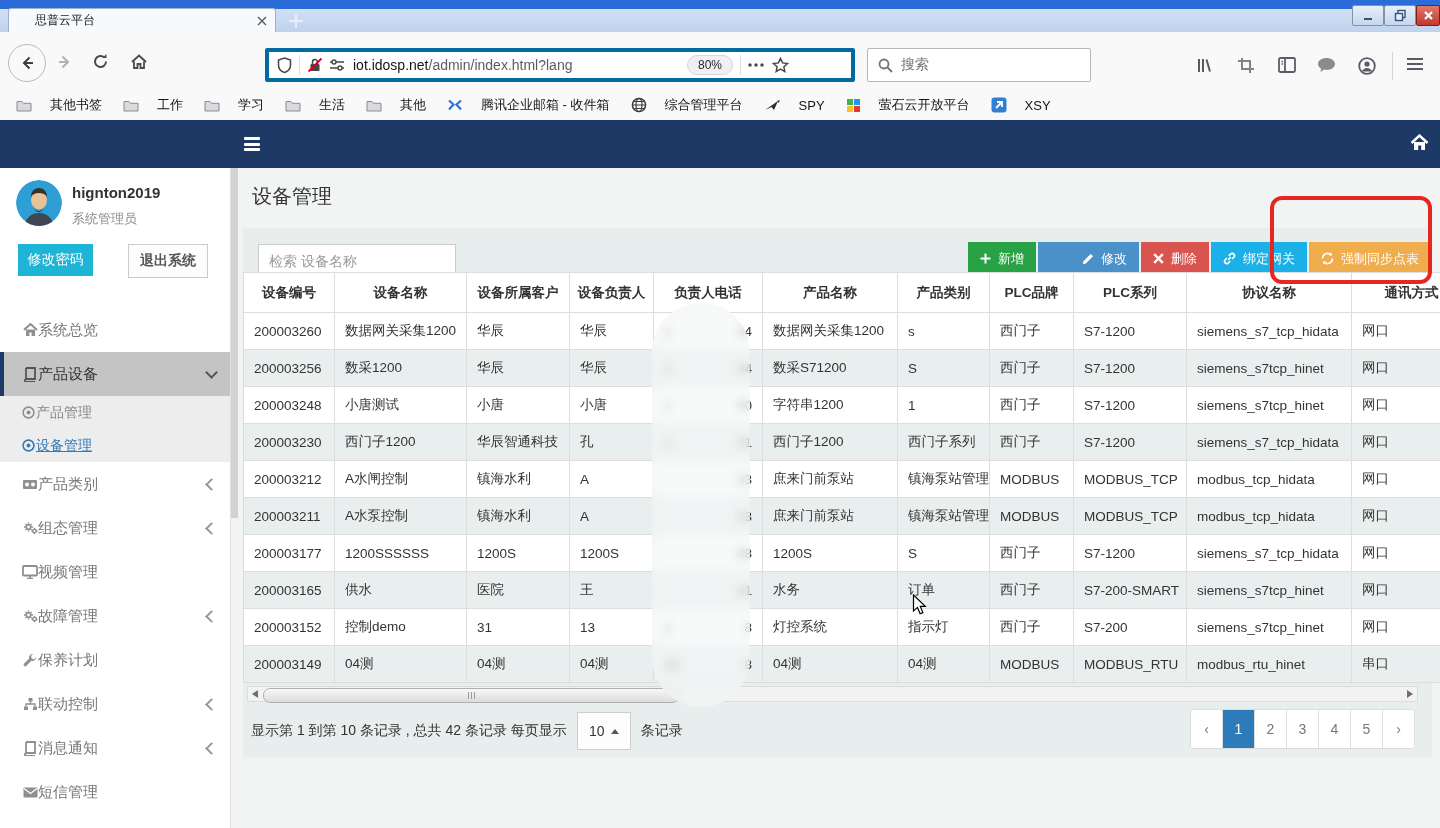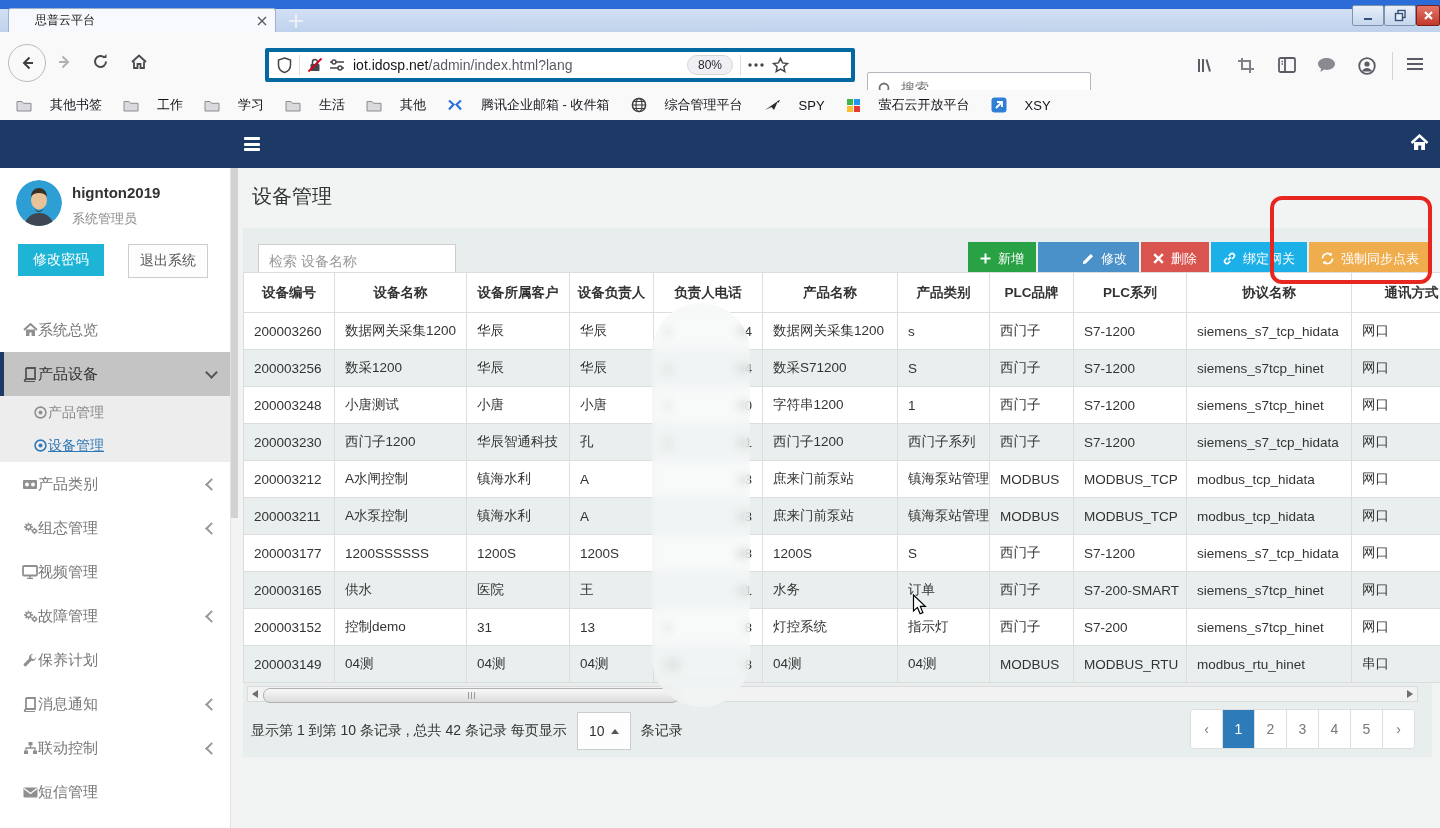--- a/index.html
+++ b/index.html
@@ -31,21 +31,21 @@
   #urlbar{left:265px;top:48px;width:590px;height:34px;background:#fff;border:4px solid #0369a1;
     border-radius:2px;display:flex;align-items:center;box-sizing:border-box;padding:0 8px;}
   .url-div{width:1px;height:20px;background:#dcdce1;margin:0 7px;}
   #url-text{font-size:14px;white-space:nowrap;position:relative;overflow:hidden;width:330px;}
   #url-host{color:#15141a;} #url-path{color:#5b5b66;}
   #url-fade{position:absolute;right:0;top:0;width:60px;height:100%;
     background:linear-gradient(90deg,rgba(255,255,255,0),#fff);}
   #zoom-pill{font-size:12px;color:#2a2a2e;background:#f0f0f4;border:1px solid #d7d7db;
     border-radius:10px;padding:2px 10px;margin-left:4px;}
   #searchbar{left:867px;top:48px;width:224px;height:34px;background:#fff;border:1px solid #b6b6bf;
-    border-radius:2px;display:flex;align-items:center;box-sizing:border-box;padding:0 10px;gap:8px;margin-top:24px;}
+    border-radius:2px;display:flex;align-items:center;box-sizing:border-box;padding:0 10px;gap:8px;}
   #search-ph{font-size:14px;color:#737373;}
   .tb-right{top:57px;color:#5b5b66;}
   #tb-divider{left:1392px;top:52px;width:1px;height:28px;background:#d4d4d8;}
 
   
   #bookbar{left:0;top:90px;width:1440px;height:30px;background:#f9f9fa;
     display:flex;align-items:center;padding-left:16px;gap:21px;box-sizing:border-box;}
   .bm{display:flex;align-items:center;gap:18px;font-size:13px;color:#15141a;white-space:nowrap;}
 
   
@@ -55,32 +55,32 @@
   #nav-home{left:1410px;top:134px;color:#fff;}
 
   
   #sidebar{left:0;top:168px;width:230px;height:660px;background:#fff;overflow:hidden;}
   #sidebar-sb{left:230px;top:168px;width:8px;height:660px;background:#f3f3f3;border-left:1px solid #e2e2e2;}
   #sidebar-sb-thumb{left:231px;top:168px;width:7px;height:350px;background:#d2d2d2;}
   #user-panel{height:140px;position:relative;}
   #avatar{position:absolute;left:16px;top:12px;width:46px;height:46px;border-radius:50%;overflow:hidden;}
   #user-name{position:absolute;left:72px;top:16px;font-size:15px;font-weight:bold;color:#333;}
   #user-role{position:absolute;left:72px;top:42px;font-size:13px;color:#8a8a8a;}
-  #btn-changepwd{position:absolute;left:18px;top:76px;width:86px;height:32px;background:#1db4d6;
+  #btn-changepwd{position:absolute;left:18px;top:76px;width:75px;height:32px;background:#1db4d6;
     color:#fff;font-size:14px;border:none;display:flex;align-items:center;justify-content:center;}
   #btn-logout{position:absolute;left:128px;top:76px;width:78px;height:32px;background:#fdfdfd;
-    color:#555;font-size:14px;border:1px solid #ccc;display:flex;align-items:center;justify-content:center;}
+    color:#555;font-size:14px;border:1px solid #ccc;display:flex;align-items:center;justify-content:center;font-weight:bold;}
   .menu-item{height:44px;display:flex;align-items:center;padding:0 14px 0 22px;
     font-size:15px;color:#777;position:relative;box-sizing:border-box;}
   .menu-item .mi-icon{color:#8f8f8f;width:16px;display:flex;justify-content:center;}
   .menu-item .mi-label{flex:1;}
   .menu-item.active-parent{background:#c4c4c4;border-left:4px solid #1d3a66;padding-left:18px;color:#333;}
   .menu-item.active-parent .mi-icon{color:#555;}
   .submenu{background:#ededed;}
-  .submenu .menu-item{height:33px;padding-left:32px;background:#ededed;font-size:14px;color:#888;}
+  .submenu .menu-item{height:33px;padding-left:20px;background:#ededed;font-size:14px;color:#888;}
   .submenu .menu-item.active-sub .mi-label{color:#337ab7;text-decoration:underline;}
   .submenu .menu-item.active-sub .mi-icon{color:#337ab7;}
   .chev{width:7px;height:7px;border-left:2px solid #999;border-bottom:2px solid #999;display:inline-block;}
   .chev-down{transform:rotate(-45deg);margin-top:-4px;}
   .chev-left{transform:rotate(45deg);}
 
   
   #content-bg{left:238px;top:168px;width:1202px;height:660px;background:#f1f4f3;}
   #panel{left:243px;top:228px;width:1189px;height:529px;background:#e8eeed;}
   #page-title{left:252px;top:183px;font-size:20px;color:#333;}
@@ -467,38 +467,38 @@
     <div class="menu-item">
       <span class="mi-icon">
           <svg width="14" height="14" viewBox="0 0 14 14">
             <path d="M9.5 1a3.5 3.5 0 00-3.3 4.6L1.5 10.3a1.6 1.6 0 102.2 2.2l4.7-4.7A3.5 3.5 0 0013 4.3L10.8 6.5 8.5 5.2l-.4-2.6L10.3 1z" fill="currentColor"></path>
           </svg>
         </span>
       <span class="mi-label">保养计划</span>
     </div>
     <div class="menu-item">
       <span class="mi-icon">
-          <svg width="14" height="15" viewBox="0 0 14 15">
-            <path d="M3 1h9v11H3.5A1.8 1.8 0 001.7 13.8 1.8 1.8 0 003.5 15H12" fill="none" stroke="currentColor" stroke-width="1.8"></path>
-            <path d="M3 1v11" stroke="currentColor" stroke-width="1.8"></path>
-          </svg>
-        </span>
-      <span class="mi-label">消息通知</span>
-      <span class="chev chev-left"></span>
-    </div>
-    <div class="menu-item">
-      <span class="mi-icon">
           <svg width="15" height="14" viewBox="0 0 15 14">
             <rect x="5.5" y="1" width="4" height="3.5" fill="currentColor"></rect>
             <rect x="1" y="9.5" width="4" height="3.5" fill="currentColor"></rect>
             <rect x="10" y="9.5" width="4" height="3.5" fill="currentColor"></rect>
             <path d="M7.5 4.5v2.5M3 9.5V7h9v2.5" stroke="currentColor" stroke-width="1.3" fill="none"></path>
           </svg>
         </span>
       <span class="mi-label">联动控制</span>
+      <span class="chev chev-left"></span>
+    </div>
+    <div class="menu-item">
+      <span class="mi-icon">
+          <svg width="14" height="15" viewBox="0 0 14 15">
+            <path d="M3 1h9v11H3.5A1.8 1.8 0 001.7 13.8 1.8 1.8 0 003.5 15H12" fill="none" stroke="currentColor" stroke-width="1.8"></path>
+            <path d="M3 1v11" stroke="currentColor" stroke-width="1.8"></path>
+          </svg>
+        </span>
+      <span class="mi-label">消息通知</span>
       <span class="chev chev-left"></span>
     </div>
     <div class="menu-item">
       <span class="mi-icon">
           <svg width="15" height="11" viewBox="0 0 15 11">
             <rect x="0.5" y="0.5" width="14" height="10" rx="1" fill="currentColor"></rect>
             <path d="M1 1.5l6.5 5L14 1.5" stroke="#fff" stroke-width="1.3" fill="none"></path>
           </svg>
         </span>
       <span class="mi-label">短信管理</span>

